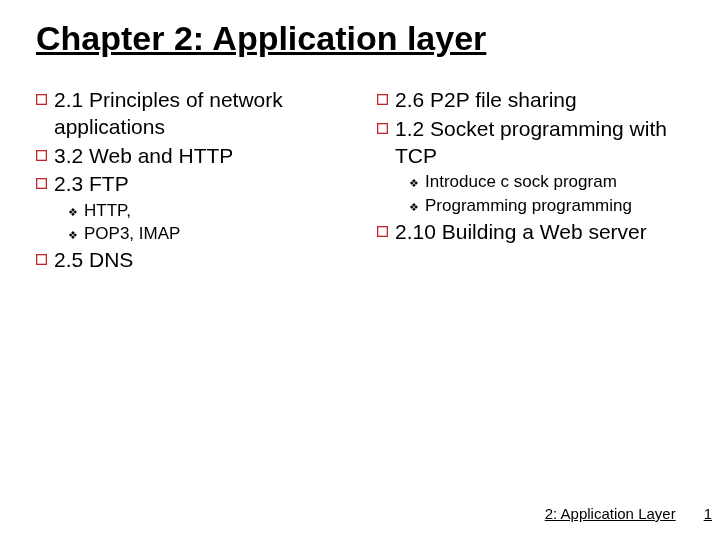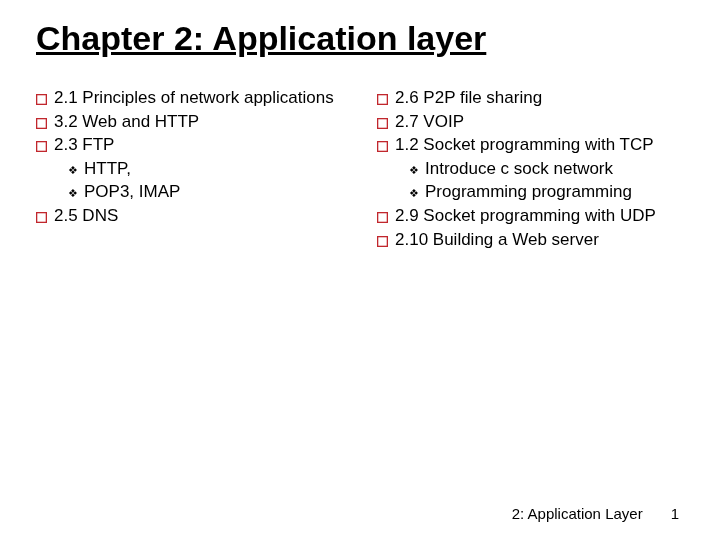--- a/index.html
+++ b/index.html
@@ -28,21 +28,21 @@
     display: flex;
     gap: 28px;
   }
   .col {
     flex: 1;
   }
   .item {
     display: flex;
     align-items: flex-start;
     margin: 2px 0;
-    font-size: 17px;
+    font-size: 21px;
     line-height: 1.28;
   }
   .item .bullet {
     flex: 0 0 18px;
     margin-top: 7px;
   }
   .item .bullet svg { display: block; }
   .item .txt { flex: 1; }
   .sub {
     display: flex;
@@ -54,25 +54,26 @@
   .sub .bullet {
     flex: 0 0 16px;
     margin-top: 5px;
     color: #000;
     font-size: 11px;
   }
   .sub .txt { flex: 1; }
   .footer {
     position: absolute;
     bottom: 18px;
-    right: 41px;
+    right: 8px;
     font-size: 15px;
     display: flex;
     align-items: baseline;
     gap: 28px;
+    text-decoration: underline;
   }
 </style>
 </head>
 <body>
 
 <div class="slide">
   <h1 class="title">Chapter 2: Application layer</h1>
   <div class="cols">
     <div class="col" id="col-left">
         <div class="item">
@@ -124,45 +125,29 @@
             </svg>
           </span>
           <span class="txt">2.6 P2P file sharing</span>
         </div>
         <div class="item">
           <span class="bullet">
             <svg width="11" height="11" viewBox="0 0 11 11">
               <rect x="0.5" y="0.5" width="10" height="10" fill="#fff" stroke="#C1272D" stroke-width="1.6"></rect>
             </svg>
           </span>
-          <span class="txt">2.7 VOIP</span>
-        </div>
-        <div class="item">
-          <span class="bullet">
-            <svg width="11" height="11" viewBox="0 0 11 11">
-              <rect x="0.5" y="0.5" width="10" height="10" fill="#fff" stroke="#C1272D" stroke-width="1.6"></rect>
-            </svg>
-          </span>
           <span class="txt">1.2 Socket programming with TCP</span>
         </div>
         <div class="sub">
           <span class="bullet">❖</span>
-          <span class="txt">Introduce c sock network</span>
+          <span class="txt">Introduce c sock program</span>
         </div>
         <div class="sub">
           <span class="bullet">❖</span>
           <span class="txt">Programming programming</span>
-        </div>
-        <div class="item">
-          <span class="bullet">
-            <svg width="11" height="11" viewBox="0 0 11 11">
-              <rect x="0.5" y="0.5" width="10" height="10" fill="#fff" stroke="#C1272D" stroke-width="1.6"></rect>
-            </svg>
-          </span>
-          <span class="txt">2.9 Socket programming with UDP</span>
         </div>
         <div class="item">
           <span class="bullet">
             <svg width="11" height="11" viewBox="0 0 11 11">
               <rect x="0.5" y="0.5" width="10" height="10" fill="#fff" stroke="#C1272D" stroke-width="1.6"></rect>
             </svg>
           </span>
           <span class="txt">2.10 Building a Web server</span>
         </div>
       </div>

